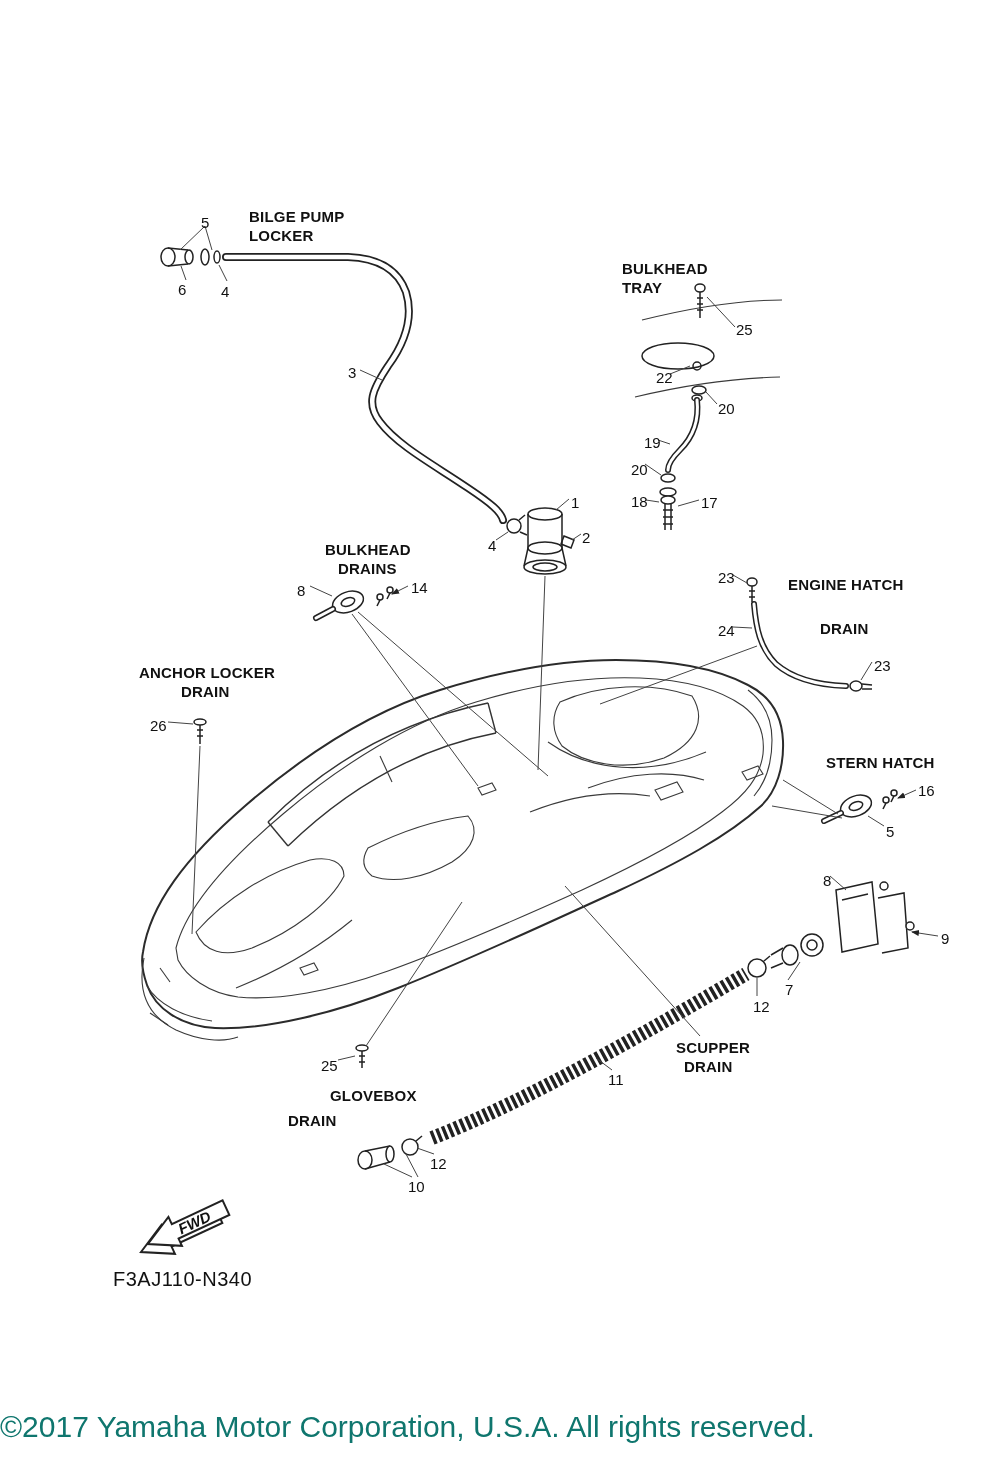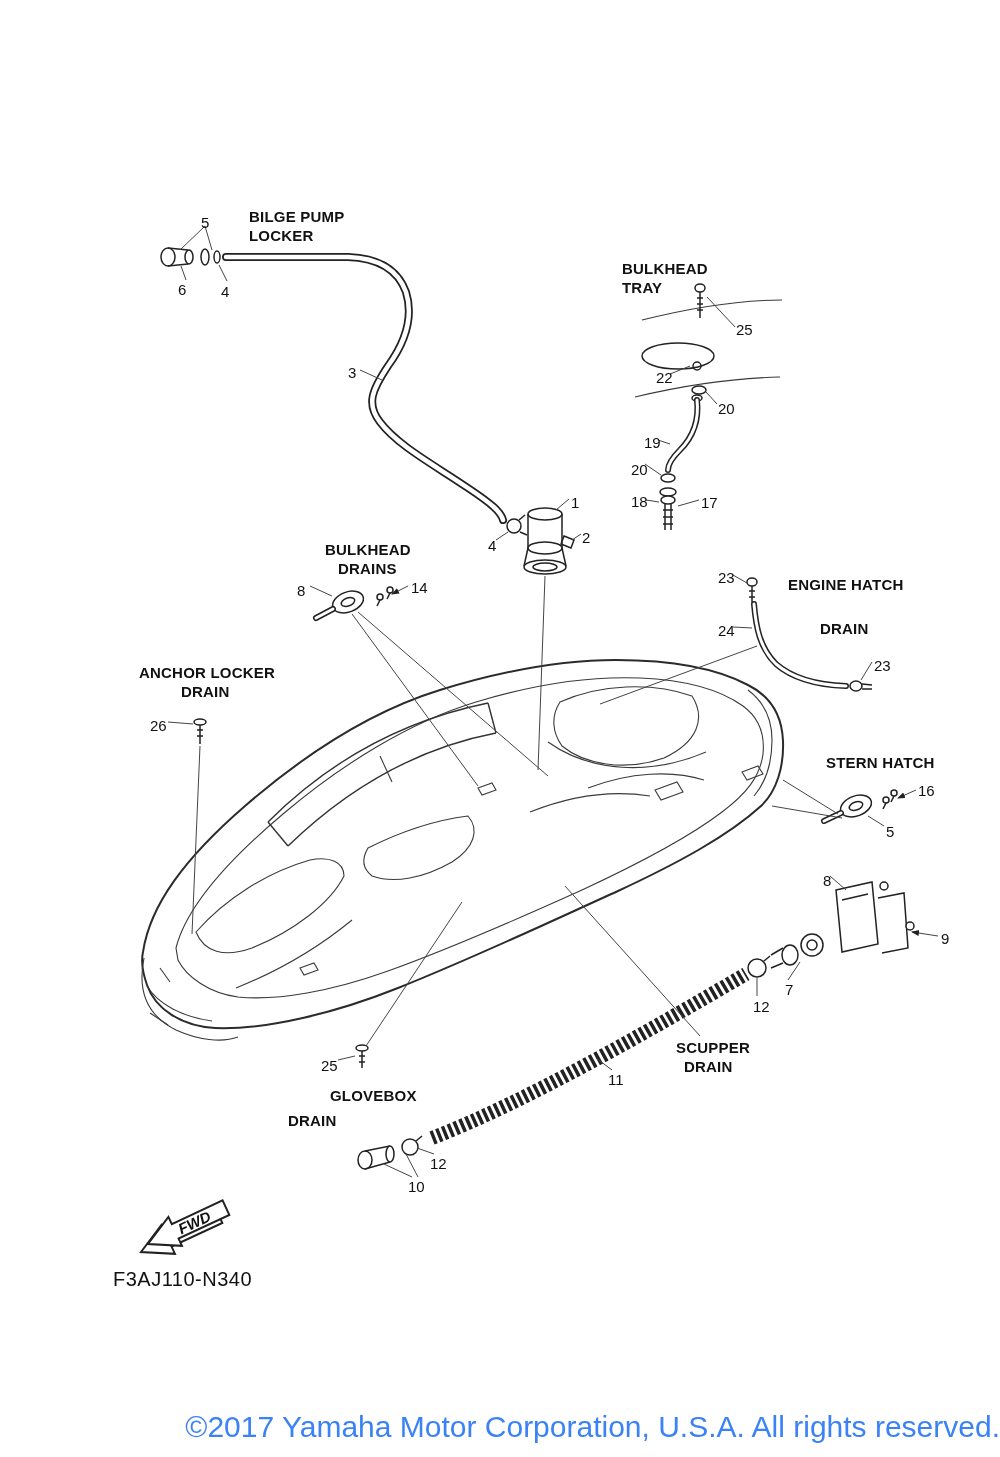--- a/index.html
+++ b/index.html
@@ -2,22 +2,22 @@
 <html><head>
 <meta charset="utf-8">
 <style>
   html,body{margin:0;padding:0;background:#fff;}
   .page{position:relative;width:1000px;height:1457px;background:#fff;overflow:hidden;
         font-family:"Liberation Sans",sans-serif;color:#111;}
   .art{position:absolute;left:0;top:0;width:1000px;height:1457px;}
   .lbl{position:absolute;font-size:15px;font-weight:bold;letter-spacing:.2px;white-space:nowrap;}
   .co{position:absolute;font-size:15px;font-weight:normal;white-space:nowrap;}
   .code{position:absolute;left:113px;top:1268px;font-size:20px;letter-spacing:.5px;}
-  .copyright{position:absolute;left:0;top:1410px;width:100%;text-align:right;
-             font-size:30px;color:#3b82f6;}
+  .copyright{position:absolute;left:0;top:1410px;width:100%;text-align:left;
+             font-size:30px;color:#0f766e;}
   .hull{fill:none;stroke:#2b2b2b;stroke-width:2;}
   .thin{fill:none;stroke:#3a3a3a;stroke-width:1.1;}
   .mid{fill:none;stroke:#333;stroke-width:1.4;}
   .part{fill:#fff;stroke:#222;stroke-width:1.5;}
   .pl{fill:none;stroke:#222;stroke-width:1.5;}
   .leader{fill:none;stroke:#444;stroke-width:1;}
   .ho{fill:none;stroke:#222;stroke-width:8;stroke-linecap:round;}
   .hi{fill:none;stroke:#fff;stroke-width:4.5;stroke-linecap:round;}
   .ho2{fill:none;stroke:#222;stroke-width:6;stroke-linecap:round;}
   .hi2{fill:none;stroke:#fff;stroke-width:3;stroke-linecap:round;}

